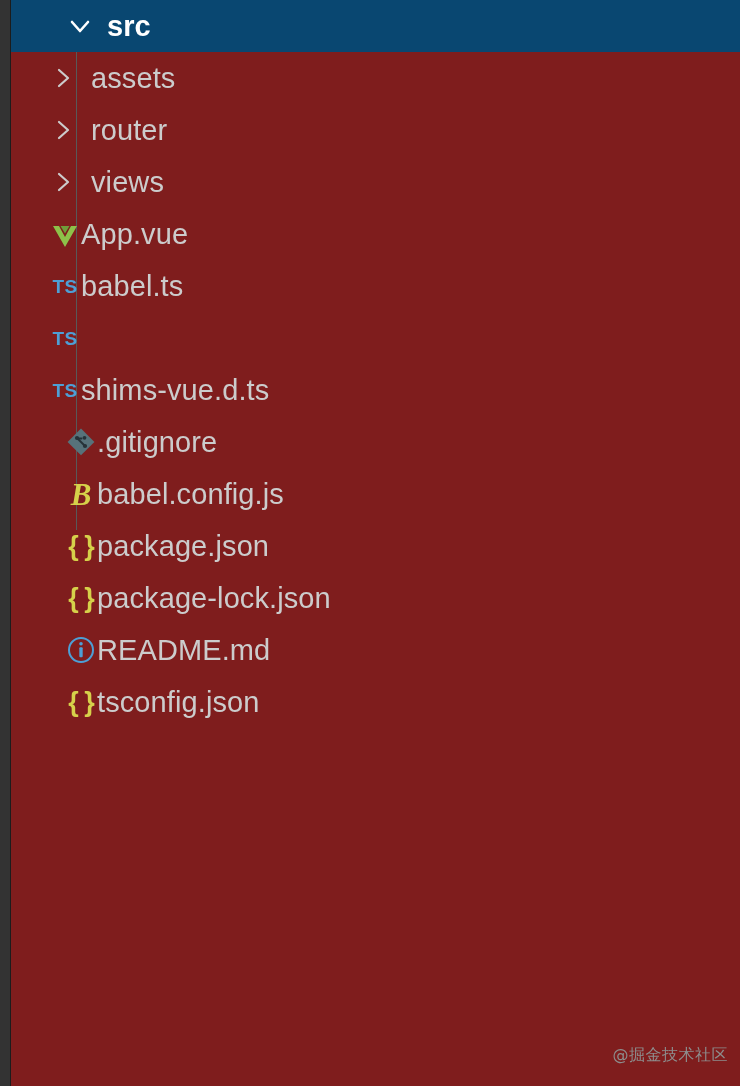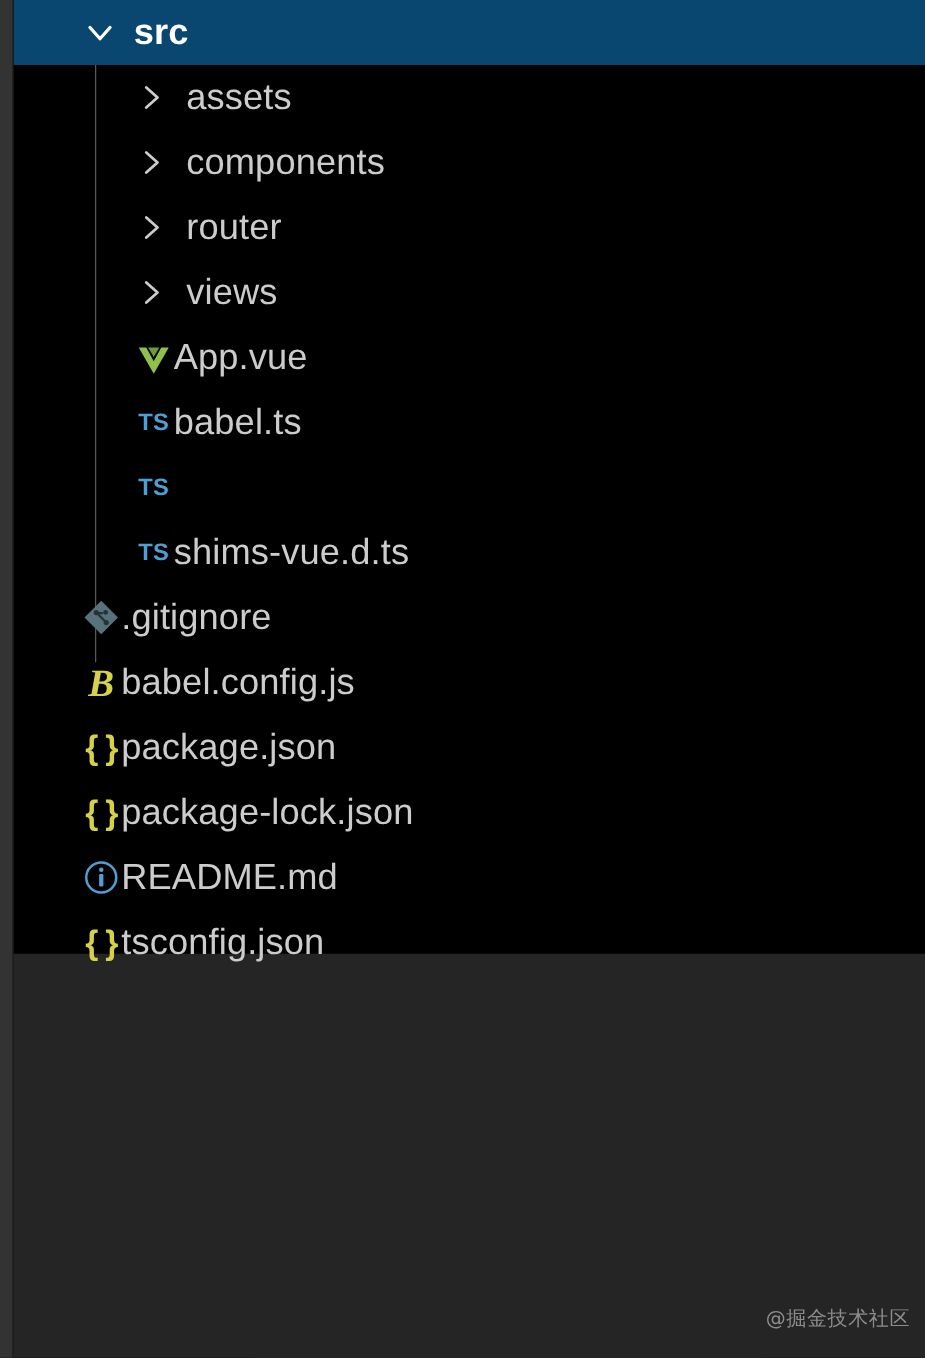--- a/index.html
+++ b/index.html
@@ -31,22 +31,22 @@
     position: absolute;
     left: 10px; top: 0;
     width: 1px;
     height: 1086px;
     background: #1c1c1c;
   }
   .explorer {
     position: absolute;
     left: 11px; top: 0;
     width: 729px;
-    height: 763px;
-    background: #000000;
+    height: 1086px;
+    background: #7f1d1d;
   }
   .tree {
     position: absolute;
     left: 0; top: 0;
     width: 729px;
   }
   .row {
     position: relative;
     height: 52px;
     display: flex;
@@ -62,21 +62,21 @@
     color: #cccccc;
     letter-spacing: 0.1px;
     line-height: 1;
   }
   .row.selected .label {
     color: #ffffff;
     font-weight: 700;
   }
   
   .indent-1 { padding-left: 54px; }
-  .indent-2 { padding-left: 96px; }
+  .indent-2 { padding-left: 38px; }
 
   
   .twisty {
     width: 30px;
     height: 30px;
     flex: 0 0 30px;
     position: relative;
     margin-right: 12px;
   }
   .twisty svg { display: block; }
@@ -155,28 +155,20 @@
           </span>
           <span class="label">src</span>
         </div>
         <div class="row indent-2">
           <span class="twisty">
             <svg width="30" height="30" viewBox="0 0 30 30">
               <path d="M10 7 L19 15 L10 23" fill="none" stroke="#cccccc" stroke-width="2.2" stroke-linecap="round" stroke-linejoin="round"></path>
             </svg>
           </span>
           <span class="label">assets</span>
-        </div>
-        <div class="row indent-2">
-          <span class="twisty">
-            <svg width="30" height="30" viewBox="0 0 30 30">
-              <path d="M10 7 L19 15 L10 23" fill="none" stroke="#cccccc" stroke-width="2.2" stroke-linecap="round" stroke-linejoin="round"></path>
-            </svg>
-          </span>
-          <span class="label">components</span>
         </div>
         <div class="row indent-2">
           <span class="twisty">
             <svg width="30" height="30" viewBox="0 0 30 30">
               <path d="M10 7 L19 15 L10 23" fill="none" stroke="#cccccc" stroke-width="2.2" stroke-linecap="round" stroke-linejoin="round"></path>
             </svg>
           </span>
           <span class="label">router</span>
         </div>
         <div class="row indent-2">

